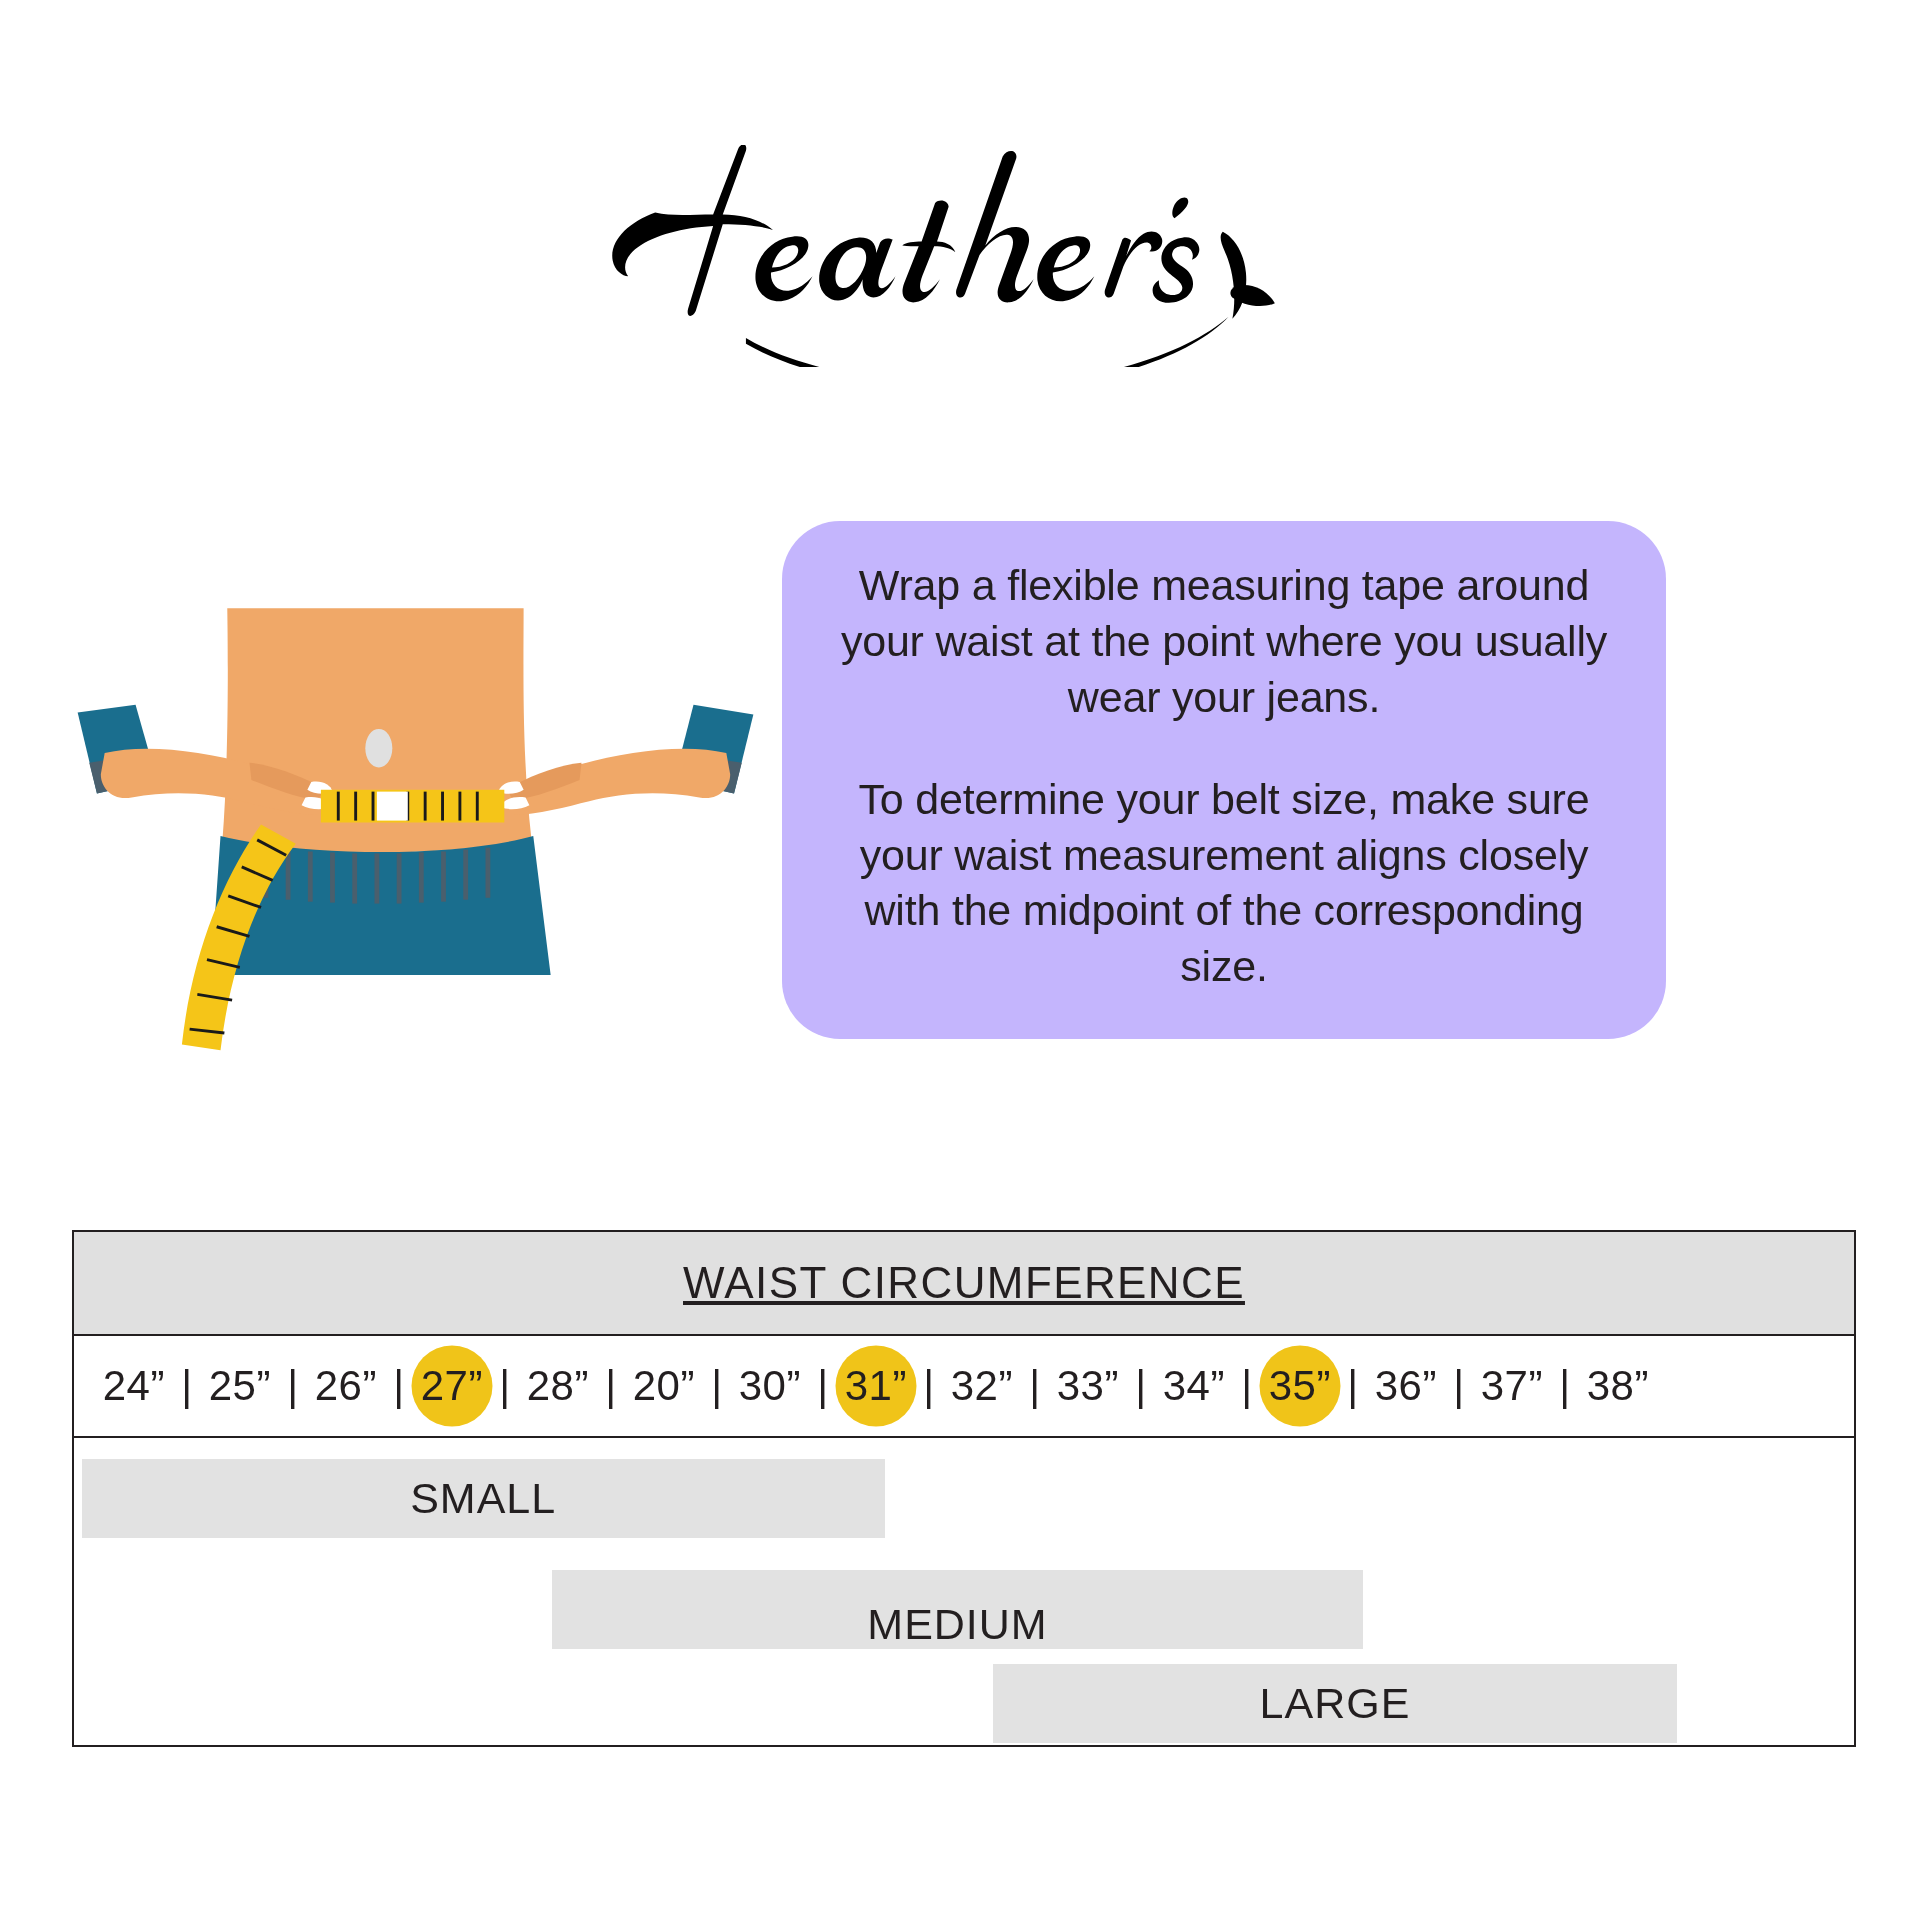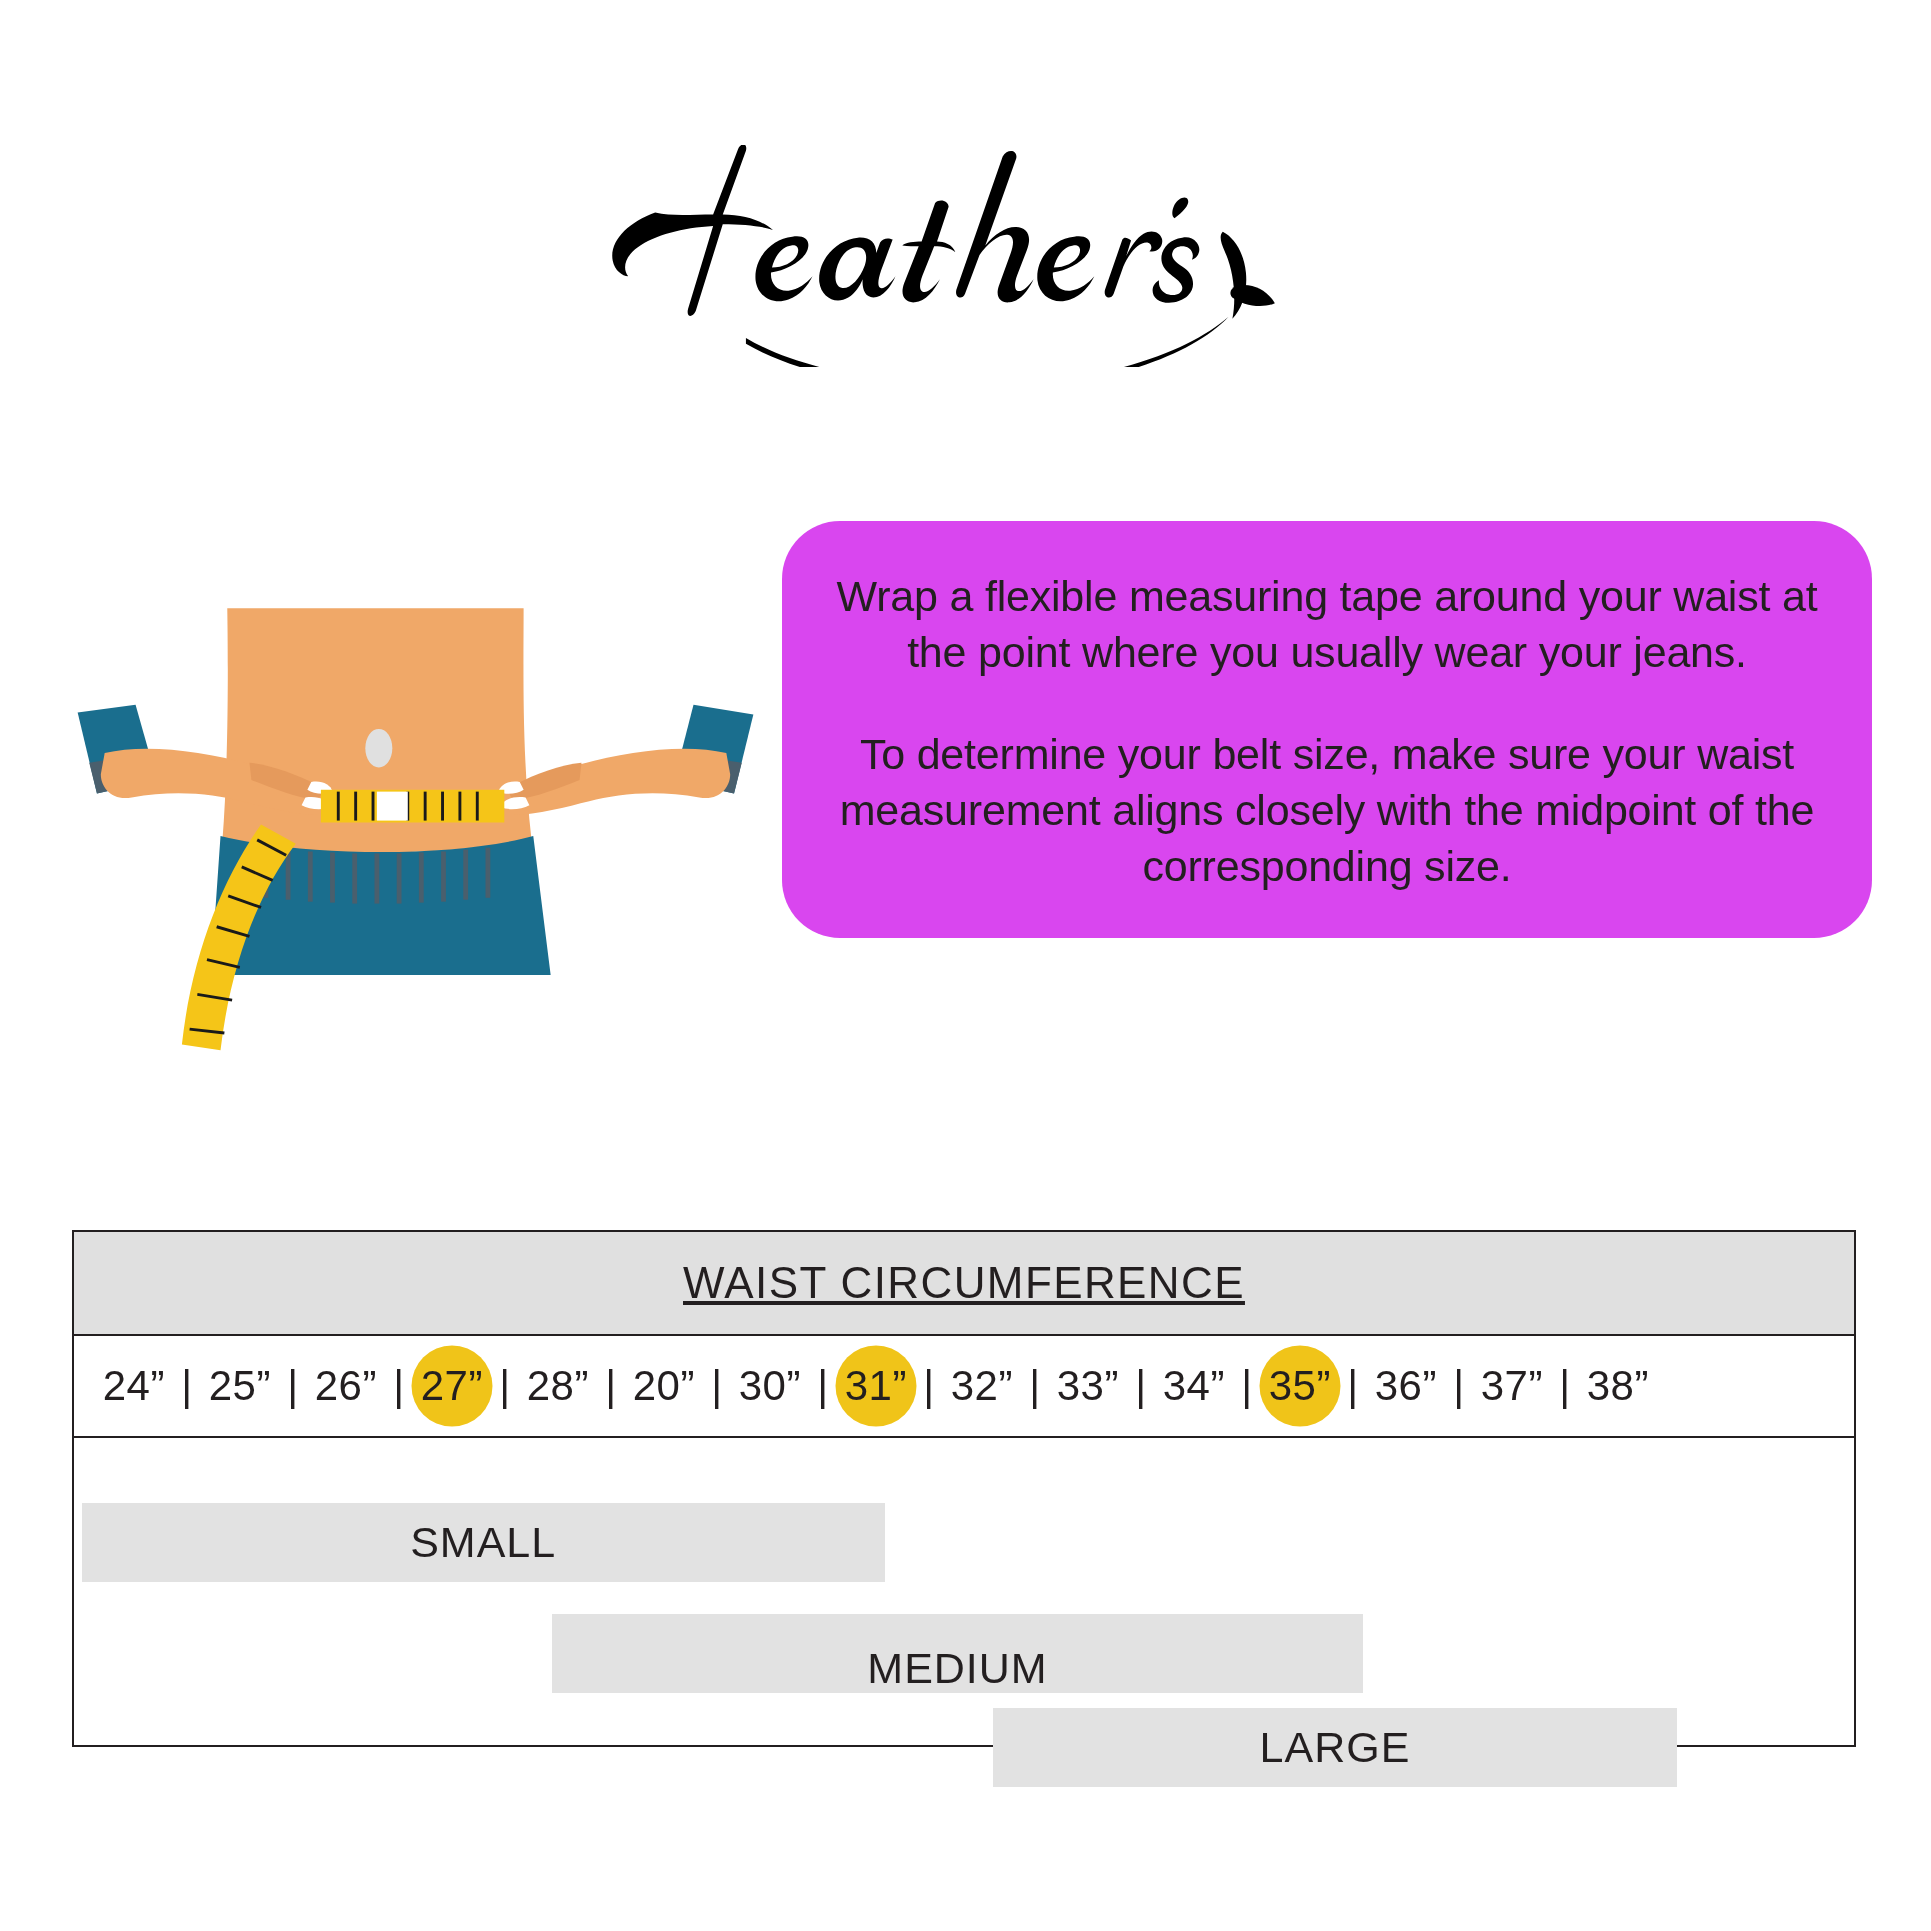--- a/index.html
+++ b/index.html
@@ -8,23 +8,23 @@
 
   
   .logo-wrap{position:absolute;left:0;top:135px;width:1931px;height:241px;display:flex;align-items:center;justify-content:center;}
   .logo-svg{display:block;}
 
   
   .illus{position:absolute;left:68px;top:608px;width:695px;height:541px;}
 
   
   .card{
-    position:absolute;left:782px;top:521px;width:1090px;
-    background:#d946ef;border-radius:58px;
-    padding:48px 41px 44px 41px;box-sizing:border-box;
+    position:absolute;left:782px;top:521px;width:884px;
+    background:#c4b5fd;border-radius:58px;
+    padding:37px 41px 44px 41px;box-sizing:border-box;
   }
   .card p{
     margin:0;text-align:center;color:#231f20;
     font-size:43px;line-height:1.30;font-weight:400;
     letter-spacing:-0.2px;
   }
   .card .gap{height:46px;}
 
   
   .table{
@@ -49,21 +49,21 @@
   .meas.hl::before{
     content:"";position:absolute;left:50%;top:50%;transform:translate(-50%,-50%);
     width:81px;height:81px;border-radius:50%;background:#f0c419;z-index:0;
   }
   .meas span{position:relative;z-index:1;}
   .sep{color:#231f20;font-size:42px;width:25px;text-align:center;flex:0 0 auto;}
 
   .bars{position:relative;height:307px;}
   .bar{
     position:absolute;height:79px;background:#e2e2e2;
-    display:flex;align-items:center;justify-content:center;margin-top:44px;
+    display:flex;align-items:center;justify-content:center;
   }
   .bar span{font-size:43px;letter-spacing:1px;color:#231f20;}
   .bar-small {left:7.7px;   top:21px;  width:803px;}
   .bar-medium{left:478px; top:132px; width:811px;align-items:flex-end;}
   .bar-large {left:919px; top:226px; width:684px;}
 </style>
 </head>
 <body>
 
 <div id="page">

